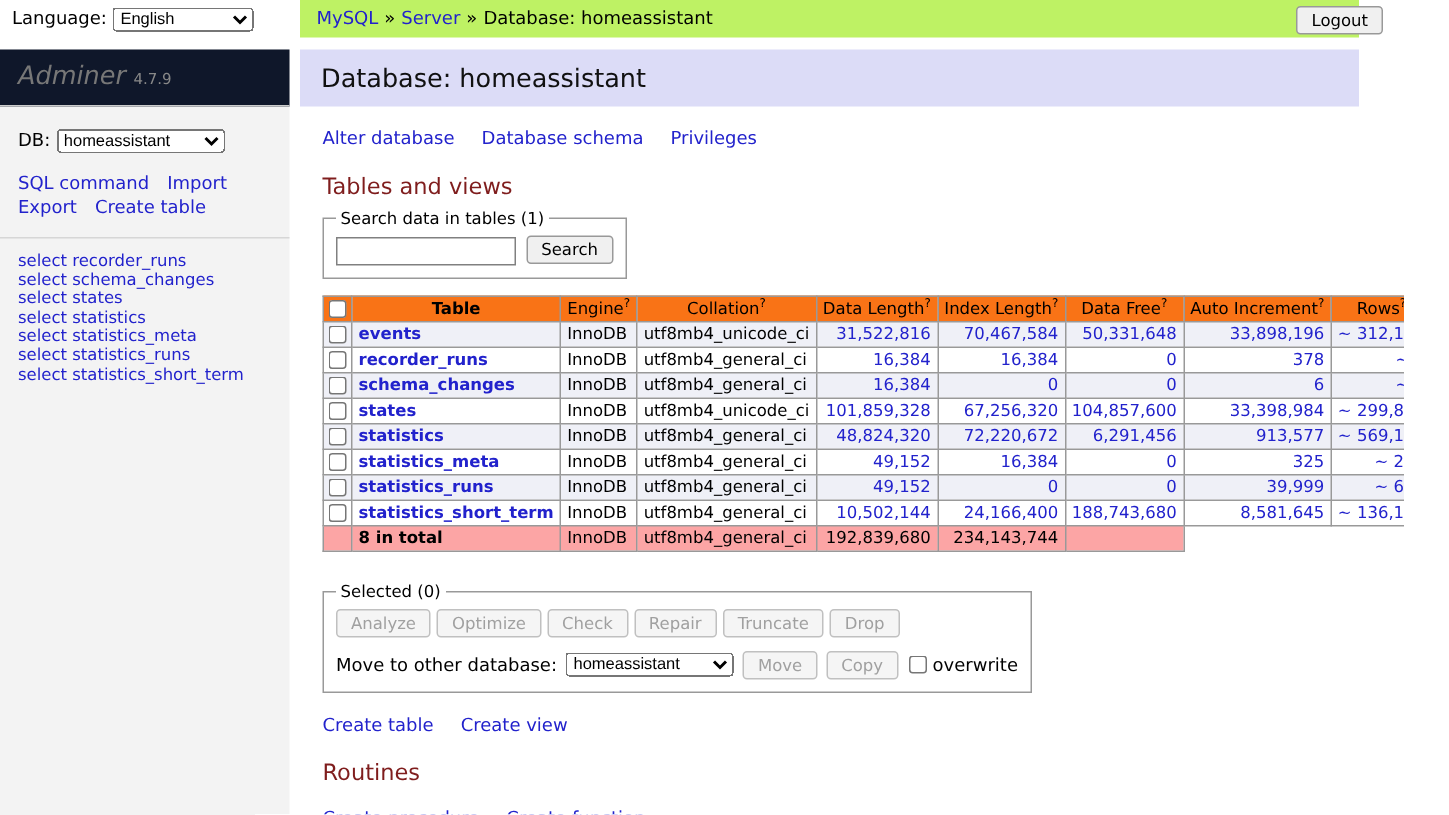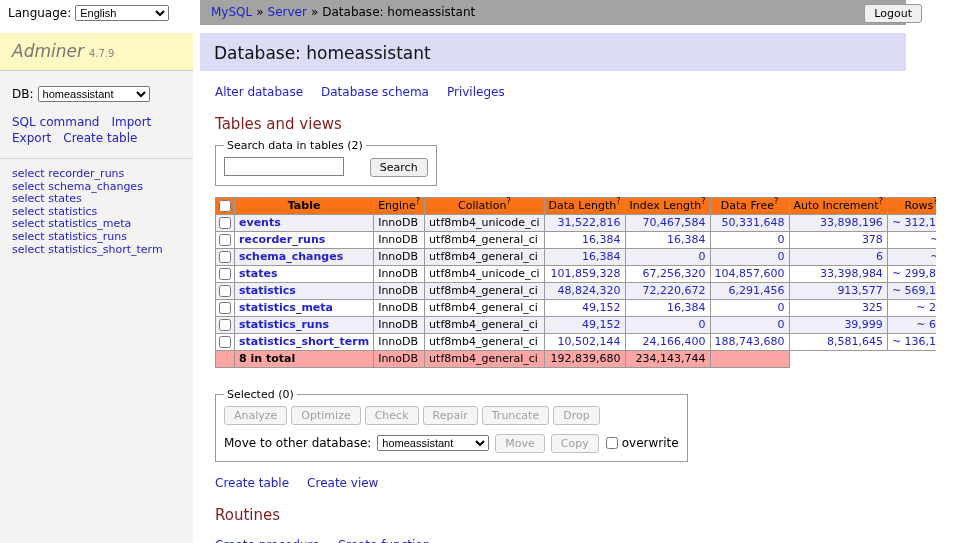--- a/index.html
+++ b/index.html
@@ -4,32 +4,32 @@
 <style>
   * { box-sizing: border-box; }
   html,body { margin:0; padding:0; background:#fff; }
   body { font-family:"DejaVu Sans", sans-serif; font-size:12px; color:#000; }
   #app { position:relative; width:936px; height:543px; overflow:hidden; background:#fff; }
   a { color:#2222cc; text-decoration:none; cursor:pointer; }
 
   
   .lang { position:absolute; left:8px; top:5px; font-size:12px; }
   .lang select { font-size:11px; width:94px; margin-left:4px; }
-  .breadcrumb { position:absolute; left:200px; top:0; width:706px; height:25px; background:#a3a3a3;
+  .breadcrumb { position:absolute; left:200px; top:0; width:706px; height:25px; background:#bef264;
                 line-height:25px; padding:0 11px; font-size:12px; white-space:nowrap; }
   .breadcrumb .sep { color:#000; margin:0 4px; }
   .logout-wrap { position:absolute; right:14px; top:4px; }
 
   button { font-family:"DejaVu Sans", sans-serif; font-size:11px; background:#f0f0f0;
            border:1px solid #999; border-radius:3px; padding:2px 9px; color:#000; }
   button:disabled { color:#a0a0a0; background:#f5f5f5; border-color:#c0c0c0; }
 
   
   .sidebar { position:absolute; left:0; top:33px; width:193px; height:510px; background:#f3f3f3; }
-  .h1 { padding:8px 12px 9px; border-bottom:1px solid #ccc; background:#fef9c3; }
+  .h1 { padding:8px 12px 9px; border-bottom:1px solid #ccc; background:#0f172a; }
   .h1 .app { font-style:italic; color:#777; font-size:17px; }
   .h1 .ver { color:#888; font-size:10px; margin-left:5px; }
   .db-row { padding:15px 12px 2px; }
   .db-row select { width:112px; font-size:11px; margin-left:4px; }
   .op-links { padding:10px 12px 12px; border-bottom:1px solid #d6d6d6; }
   .op-row { line-height:16px; }
   .op-row a { margin-right:12px; font-size:12px; }
   .table-links { padding:9px 12px; display:flex; flex-direction:column; }
   .table-links a { font-size:11px; line-height:12.6px; }
 
@@ -39,21 +39,21 @@
         padding:10px 14px; color:#111; }
   .content { padding-left:15px; }
   .links-row { margin-top:14px; }
   .links-row a { margin-right:18px; font-size:12px; }
   .section-h { font-size:15px; font-weight:normal; margin:16px 0 0; color:#7f1d1d; }
 
   fieldset { border:1px solid #999; margin:0; padding:5px 8px 8px; display:inline-block; background:transparent; }
   legend { font-size:11px; padding:0 3px; }
   .search-fs { margin-top:6px; }
   .search-fs input[type=text] { width:120px; height:19px; border:1px solid #808080; font-size:11px; padding:1px 3px; background:#fff; }
-  .search-fs button { margin-left:22px; }
+  .search-fs button { margin-left:3px; }
 
   table { border-collapse:collapse; margin-top:11px; font-size:11px; }
   th, td { border:1px solid #999; padding:1px 4px; height:17px; white-space:nowrap; }
   th { background:#f97316; font-weight:normal; text-align:center; }
   th.tname { font-weight:bold; }
   tbody tr:nth-child(odd) { background:#eff0f7; }
   td.c, th.c { text-align:center; padding:0 2px; }
   td.num { text-align:right; }
   td.name a, a.bold { font-weight:bold; }
   sup { font-size:8px; line-height:0; }
@@ -108,21 +108,21 @@
   </div>
 
   <div class="main">
     <div class="h2">Database: homeassistant</div>
     <div class="content">
       <div class="links-row"><a>Alter database</a><a>Database schema</a><a>Privileges</a></div>
 
       <h3 class="section-h">Tables and views</h3>
 
       <fieldset class="search-fs">
-        <legend>Search data in tables (2)</legend>
+        <legend>Search data in tables (1)</legend>
         <input type="text" value="" style="">
         <button>Search</button>
       </fieldset>
 
       <table>
         <colgroup>
           <col style="width:20px">
             <col style="width:116px">
             <col style="width:44px">
             <col style="width:100px">

